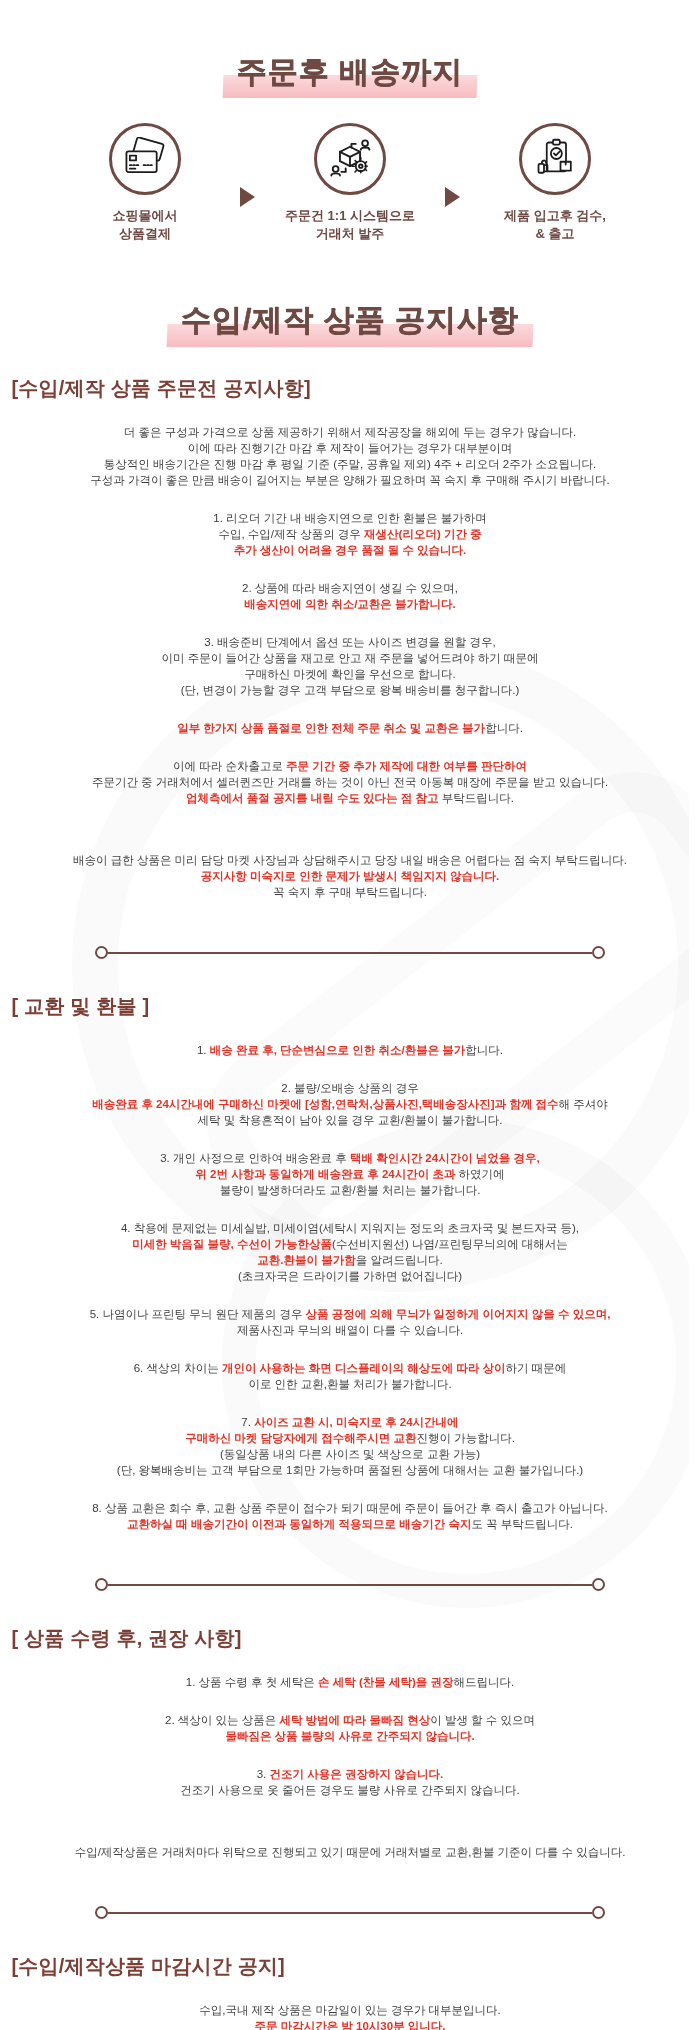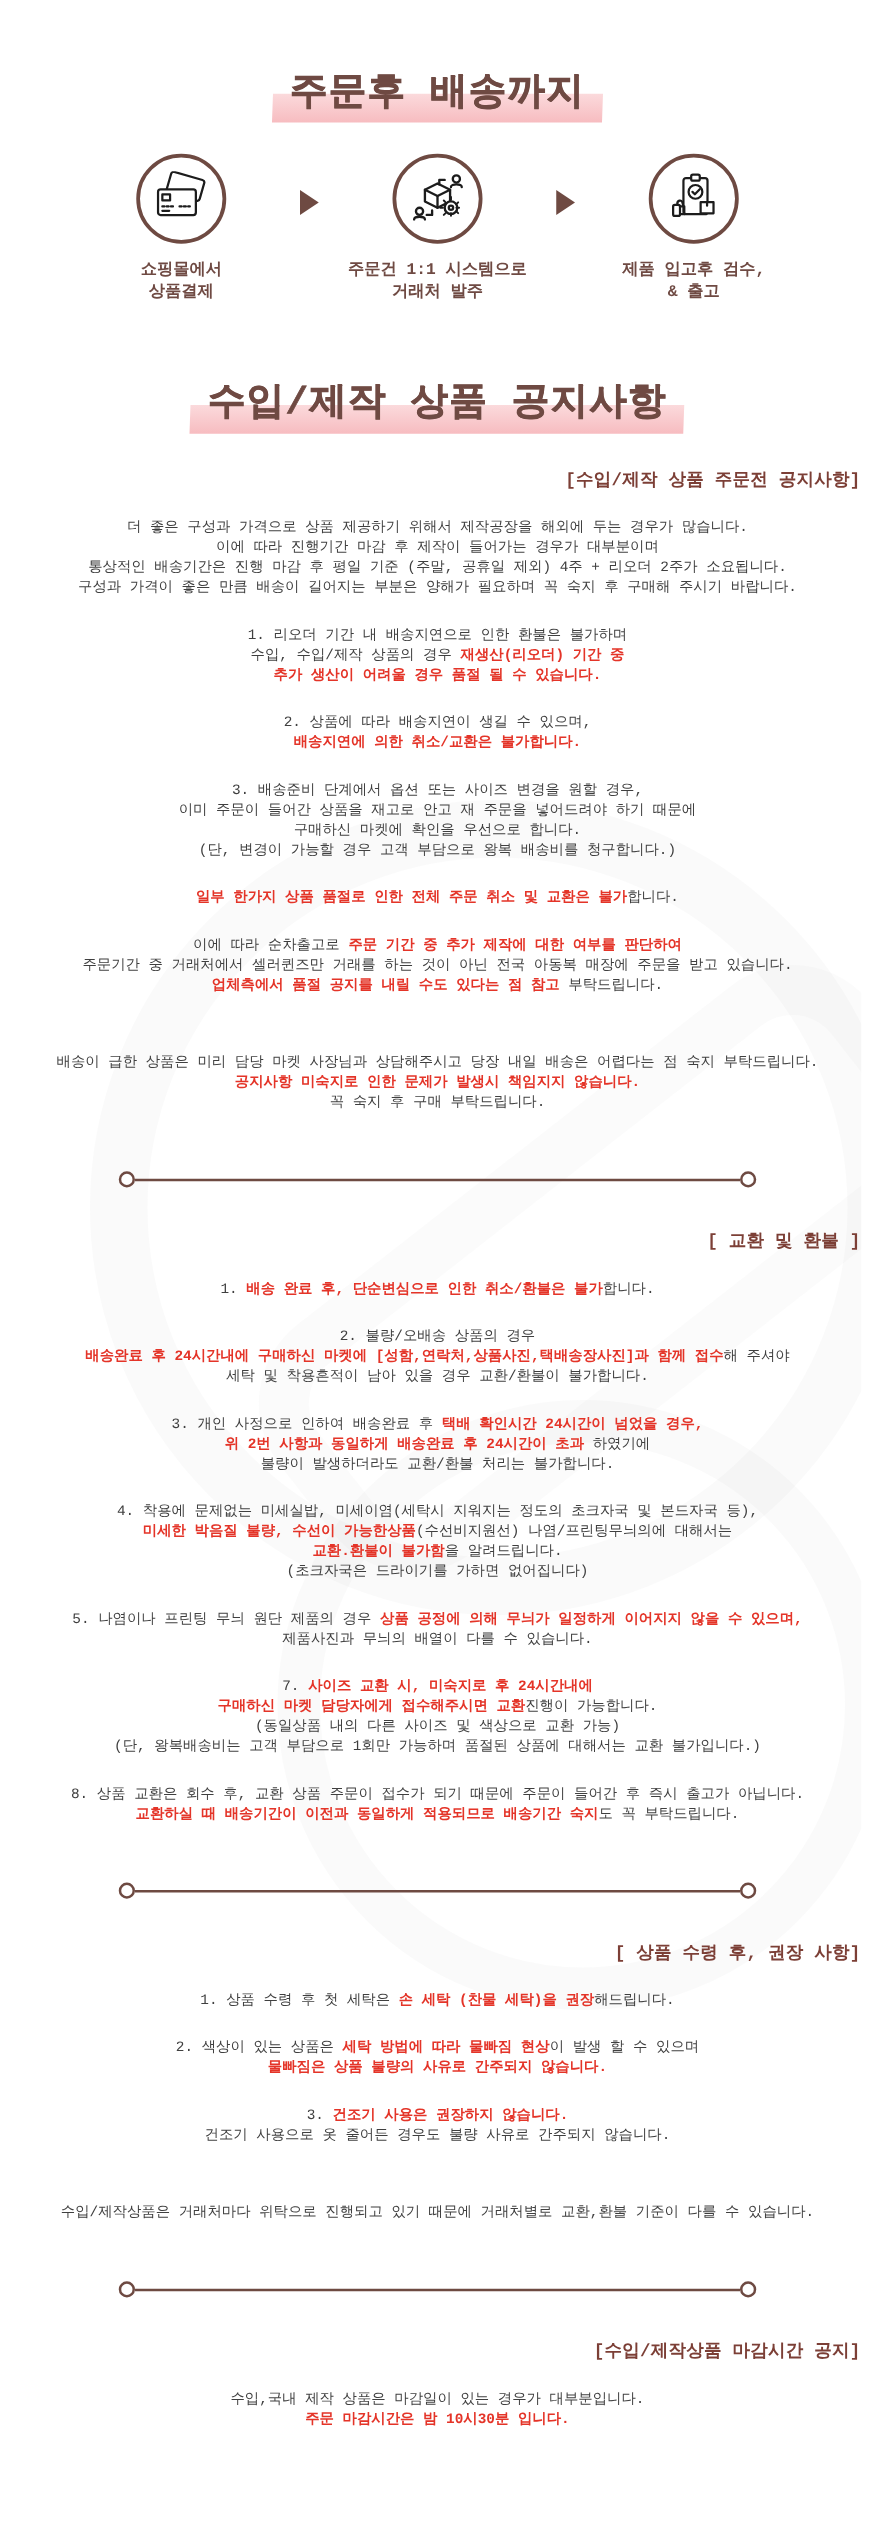--- a/index.html
+++ b/index.html
@@ -1,19 +1,19 @@
 <!DOCTYPE html>
 <html><head>
 <meta charset="utf-8">
 <style>
   html,body{margin:0;padding:0;background:#fff;}
   .page{
     position:relative;width:677px;height:2030px;margin:0 auto;
     background:#fff;overflow:hidden;
-    font-family:Liberation Mono, monospace;
+    font-family:Liberation Sans, sans-serif;
     color:#3f3f3f;
   }
   
   .wm{position:absolute;border-radius:50%;border:46px solid rgba(170,170,170,0.06);pointer-events:none;}
   .wm1{width:560px;height:560px;left:60px;top:640px;}
   .wm2{width:420px;height:420px;left:210px;top:1120px;border-width:34px;}
   .wm3{position:absolute;width:520px;height:150px;left:170px;top:900px;
        border-radius:80px;border:40px solid rgba(170,170,170,0.05);transform:rotate(-38deg);pointer-events:none;}
 
   .content{position:relative;z-index:1;}
@@ -26,37 +26,37 @@
     font-size:30px;font-weight:bold;letter-spacing:1px;color:#6f4a43;
     -webkit-text-stroke:0.6px #6f4a43;
   }
   .hl::after{
     content:"";position:absolute;left:-14px;right:-14px;bottom:-5px;height:55%;
     background:linear-gradient(180deg,#fbdadc 0%,#f7bcc0 100%);
     z-index:-1;transform:skewX(-2deg);
   }
 
   
-  .steps{display:flex;justify-content:center;align-items:flex-start;margin-top:30px;}
+  .steps{display:flex;justify-content:center;align-items:center;margin-top:30px;}
   .step{width:190px;display:flex;flex-direction:column;align-items:center;}
   .step-circle{
     width:72px;height:72px;border-radius:50%;border:3px solid #6e4a42;
     display:flex;align-items:center;justify-content:center;background:#fff;box-sizing:border-box;
   }
   .step-label{margin-top:12px;text-align:center;font-size:13px;font-weight:bold;color:#6f4a43;line-height:1.35;}
   .arrow{
     width:0;height:0;margin-top:29px;
     border-left:15px solid #6e4a42;border-top:10px solid transparent;border-bottom:10px solid transparent;
   }
 
   
   .notice-body{margin-top:0;}
   .sec-heading{
-    margin:34px auto 6px auto;text-align:right;
-    font-size:14px;font-weight:bold;color:#7c3f36;letter-spacing:0.2px;
+    margin:34px auto 6px auto;text-align:left;
+    font-size:20px;font-weight:bold;color:#7c3f36;letter-spacing:0.2px;
   }
   .para{margin:22px 20px 0 20px;text-align:center;font-size:11.5px;line-height:16px;}
   .para.gap-lg{margin-top:46px;}
   .tline{white-space:normal;}
   .seg{color:#3f3f3f;}
   .seg.red{color:#e43428;font-weight:bold;}
 
   .divider{
     display:flex;align-items:center;justify-content:center;
     margin:46px auto 6px auto;width:510px;
@@ -206,20 +206,24 @@
           <div class="tline"><span class="seg">4. 착용에 문제없는 미세실밥, 미세이염(세탁시 지워지는 정도의 초크자국 및 본드자국 등),</span></div>
           <div class="tline"><span class="seg red">미세한 박음질 불량, 수선이 가능한상품</span><span class="seg">(수선비지원선) 나염/프린팅무늬의에 대해서는</span></div>
           <div class="tline"><span class="seg red">교환.환불이 불가함</span><span class="seg">을 알려드립니다.</span></div>
           <div class="tline"><span class="seg">(초크자국은 드라이기를 가하면 없어집니다)</span></div>
         </div>
         <div class="para">
           <div class="tline"><span class="seg">5. 나염이나 프린팅 무늬 원단 제품의 경우 </span><span class="seg red">상품 공정에 의해 무늬가 일정하게 이어지지 않을 수 있으며,</span></div>
           <div class="tline"><span class="seg">제품사진과 무늬의 배열이 다를 수 있습니다.</span></div>
         </div>
         <div class="para">
+          <div class="tline"><span class="seg">6. 색상의 차이는 </span><span class="seg red">개인이 사용하는 화면 디스플레이의 해상도에 따라 상이</span><span class="seg">하기 때문에</span></div>
+          <div class="tline"><span class="seg">이로 인한 교환,환불 처리가 불가합니다.</span></div>
+        </div>
+        <div class="para">
           <div class="tline"><span class="seg">7. </span><span class="seg red">사이즈 교환 시, 미숙지로 후 24시간내에</span></div>
           <div class="tline"><span class="seg red">구매하신 마켓 담당자에게 접수해주시면 교환</span><span class="seg">진행이 가능합니다.</span></div>
           <div class="tline"><span class="seg">(동일상품 내의 다른 사이즈 및 색상으로 교환 가능)</span></div>
           <div class="tline"><span class="seg">(단, 왕복배송비는 고객 부담으로 1회만 가능하며 품절된 상품에 대해서는 교환 불가입니다.)</span></div>
         </div>
         <div class="para">
           <div class="tline"><span class="seg">8. 상품 교환은 회수 후, 교환 상품 주문이 접수가 되기 때문에 주문이 들어간 후 즉시 출고가 아닙니다.</span></div>
           <div class="tline"><span class="seg red">교환하실 때 배송기간이 이전과 동일하게 적용되므로 배송기간 숙지</span><span class="seg">도 꼭 부탁드립니다.</span></div>
         </div>
         <div class="divider">

